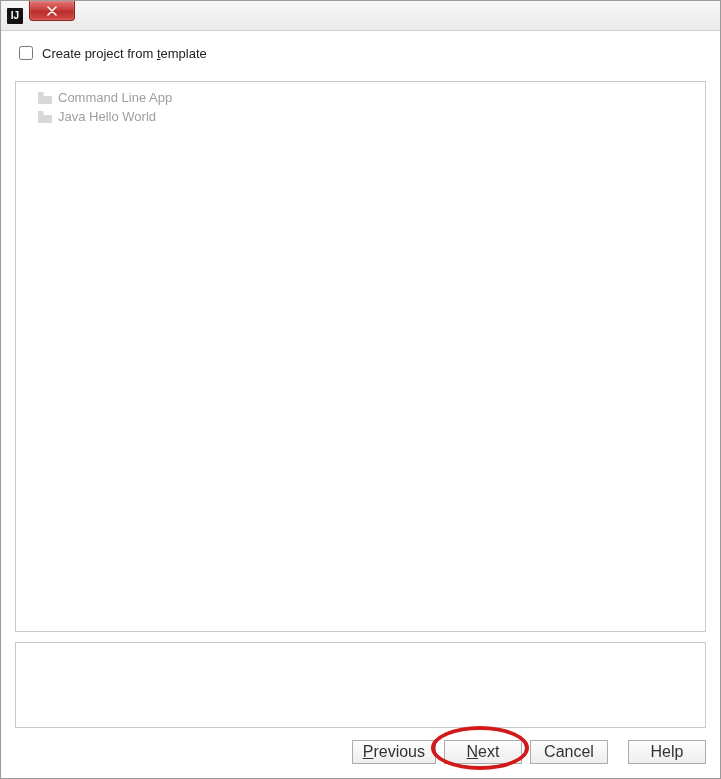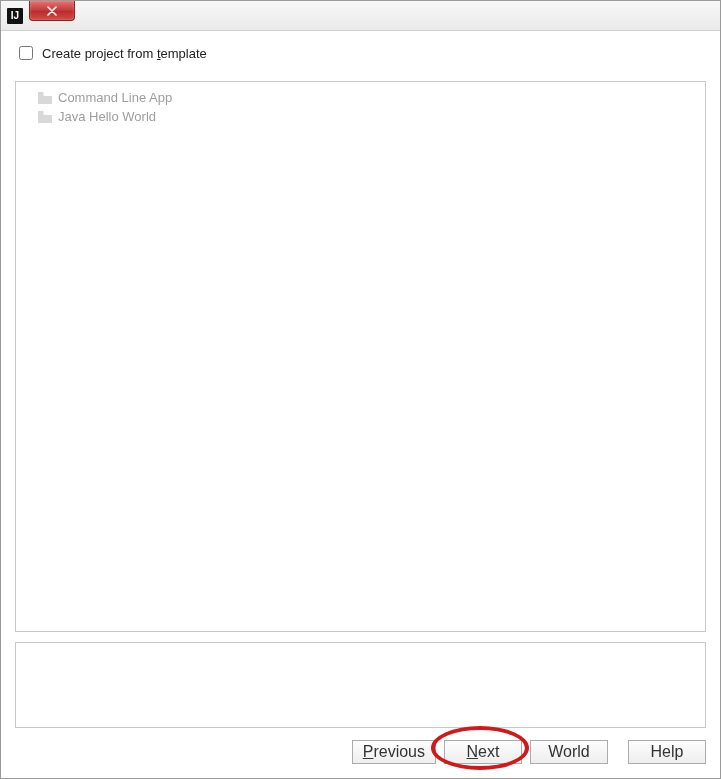--- a/index.html
+++ b/index.html
@@ -179,19 +179,19 @@
         <span>Java Hello World</span>
       </div>
     </div>
 
     <div class="description-panel"></div>
   </div>
 
   <div class="footer">
     <button class="btn"><span class="mnemonic">P</span><span>revious</span></button>
     <button class="btn"><span class="mnemonic">N</span><span>ext</span></button>
-    <button class="btn">World</button>
+    <button class="btn">Cancel</button>
     <button class="btn gap-before">Help</button>
   </div>
 
   <div class="highlight-ellipse" style="left:430px; top:725px; width:98px; height:44px;"></div>
 
 </div>
 
 </body></html>

